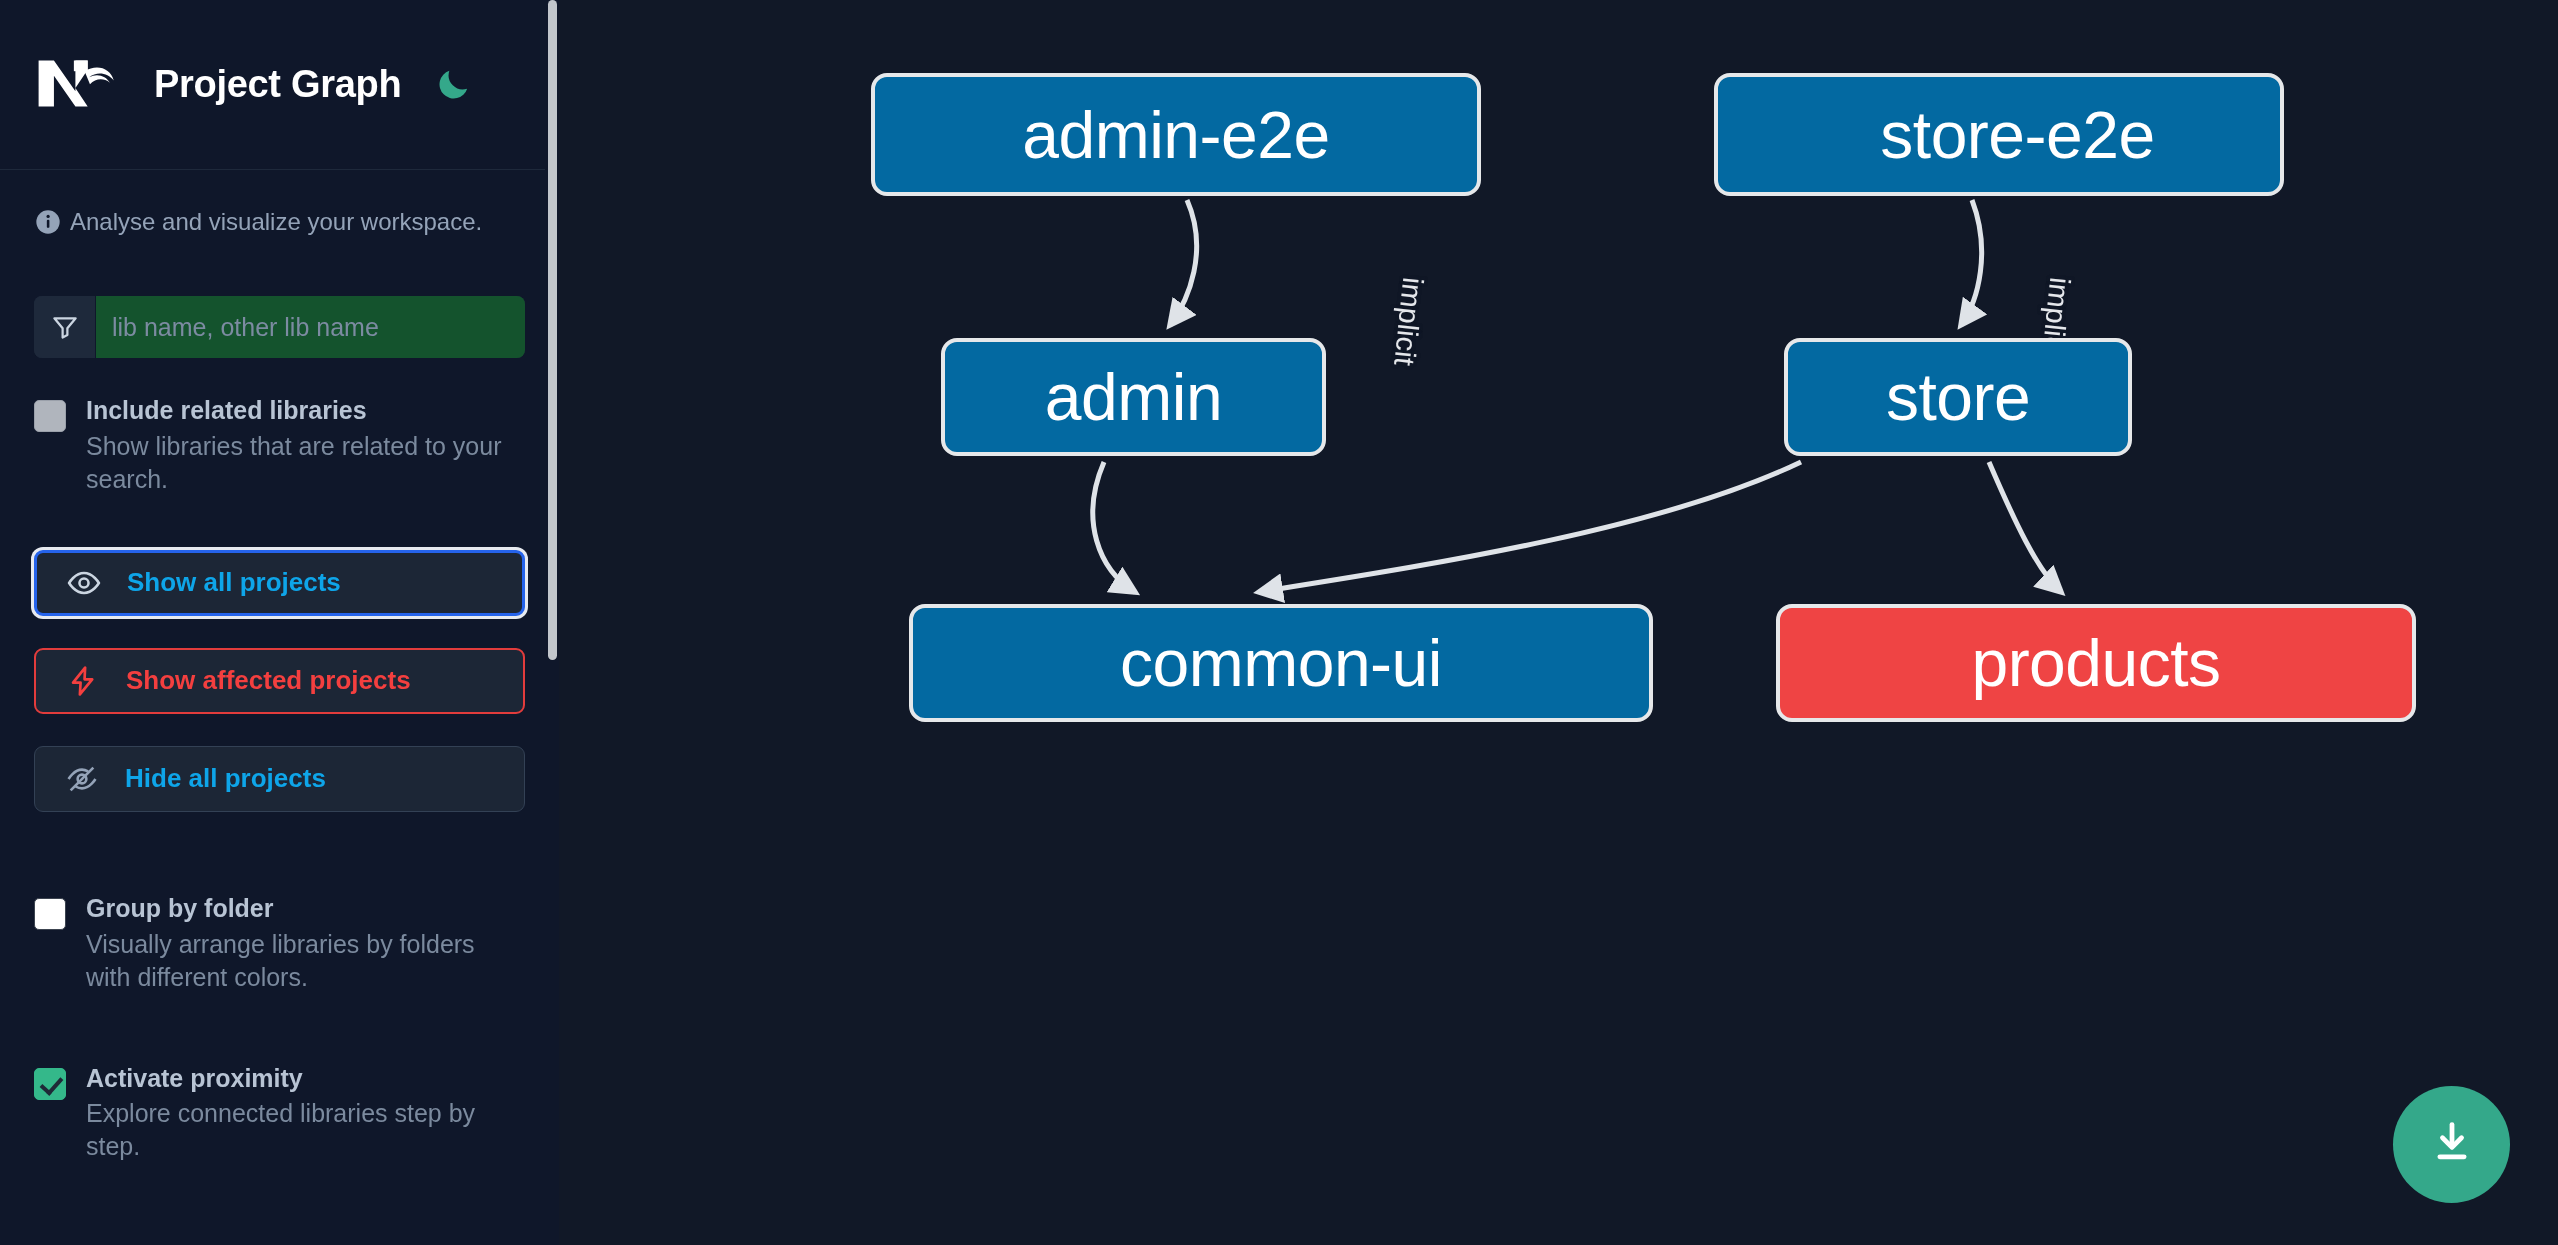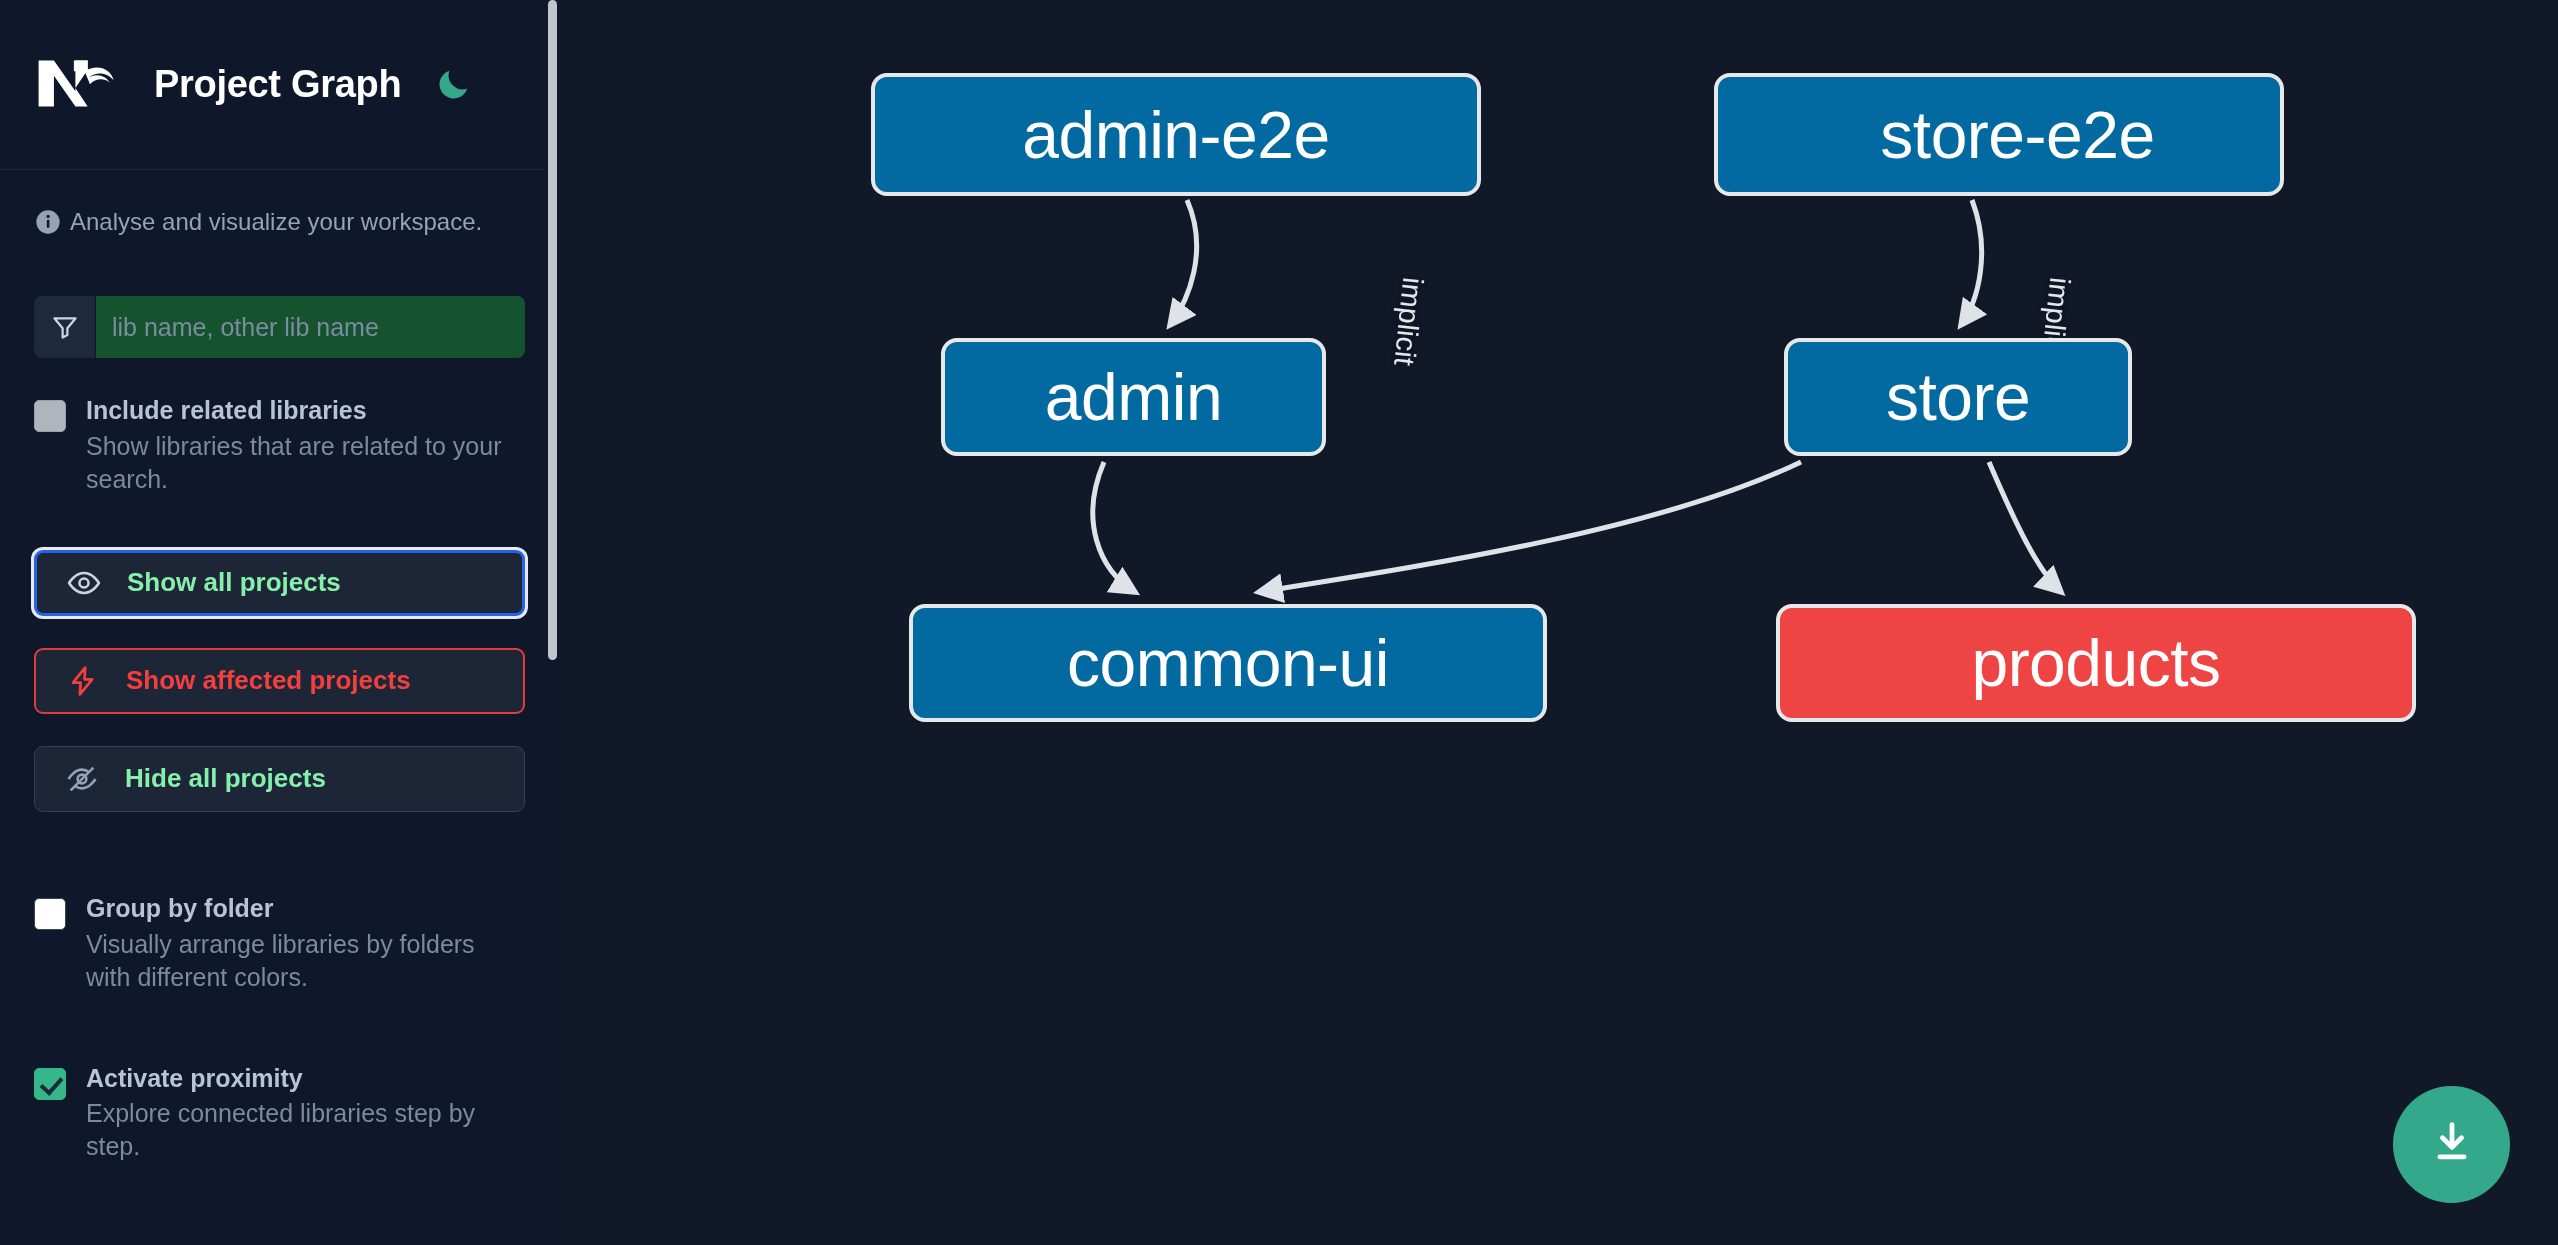--- a/index.html
+++ b/index.html
@@ -94,21 +94,21 @@
   .btn {
     display: flex; align-items: center;
     margin: 0 34px; height: 66px;
     border-radius: 9px;
     background: #1c2636;
     border: 1px solid #334155;
     padding: 0 28px;
     gap: 24px;
     cursor: pointer;
   }
-  .btn-label { font-size: 26px; font-weight: 700; color: #86efac; white-space: nowrap; }
+  .btn-label { font-size: 26px; font-weight: 700; color: #0ea5e9; white-space: nowrap; }
   .btn.focused {
     border: 3px solid #2563eb;
     box-shadow: 0 0 0 3px #e7eaf0;
   }
   .btn.danger { border: 2px solid #e23c3c; }
   .btn.danger .btn-label { color: #f43f3f; }
   .btn-icon { flex: 0 0 38px; width: 38px; height: 38px; display: flex; align-items: center; justify-content: center; }
 
   .gap-sm { height: 32px; }
   .gap-md { height: 44px; }
@@ -300,21 +300,21 @@
       </g>
     </svg>
 
     <div class="edge-label" style="left:805px; top:305px; transform:rotate(96deg);">implicit</div>
     <div class="edge-label" style="left:1452px; top:305px; transform:rotate(96deg);">implicit</div>
 
     <div class="node pink" style="left:312px; top:73px; width:610px; height:123px;">admin-e2e</div>
     <div class="node pink" style="left:1155px; top:73px; width:570px; height:123px;padding-left:37px;">store-e2e</div>
     <div class="node pink" style="left:382px; top:338px; width:385px; height:118px;">admin</div>
     <div class="node pink" style="left:1225px; top:338px; width:348px; height:118px;">store</div>
-    <div class="node pink" style="left:350px; top:604px; width:638px; height:118px;">common-ui</div>
+    <div class="node pink" style="left:350px; top:604px; width:744px; height:118px;">common-ui</div>
     <div class="node gray" style="left:1217px; top:604px; width:640px; height:118px;">products</div>
 
     <div class="download-fab">
       <span>
         <svg viewBox="0 0 24 24" width="52" height="52" fill="none" stroke="#ffffff" stroke-width="2.2" stroke-linecap="round" stroke-linejoin="round">
           <path d="M12 3.5v10"></path>
           <path d="M7.6 9.6 12 14l4.4-4.4"></path>
           <path d="M6.4 18.4h11.2"></path>
         </svg>
       </span>

